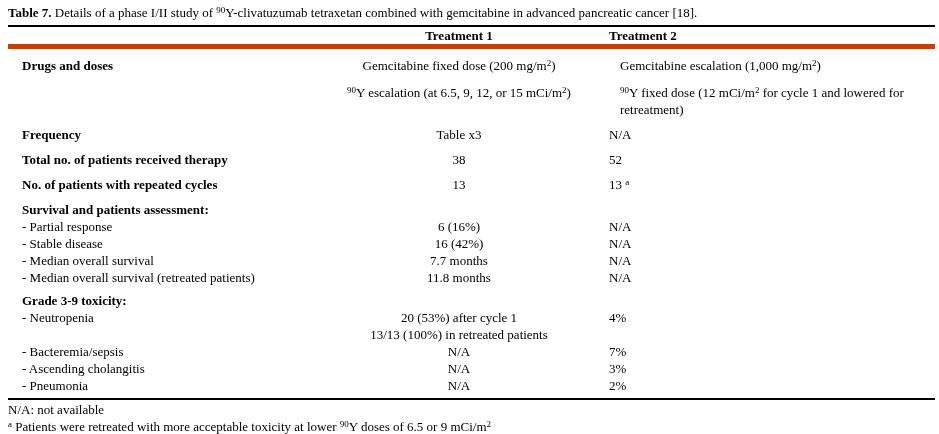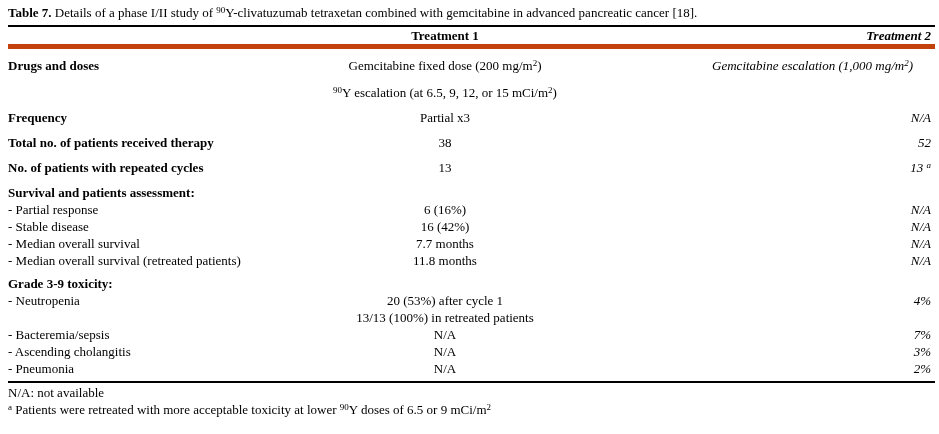--- a/index.html
+++ b/index.html
@@ -9,23 +9,23 @@
     font-family:"Liberation Serif", serif;
     font-size:13px; color:#000;
   }
   .page { width:939px; height:374px; padding:4px 4px 0 8px; }
   .b { font-weight:bold; }
   sup { font-size:9px; line-height:0; vertical-align:4px; }
 
   .title { padding:1px 0 4px 0; border-bottom:2px solid #000; line-height:16px; }
 
   .thead { display:flex; padding:2px 0 1px 0; border-bottom:5px solid #c2410c; line-height:14px; }
-  .c1 { width:287px; flex:none; }
+  .c1 { width:287px; flex:none;margin-left:14px; }
   .c2 { width:300px; flex:none; text-align:center; }
-  .c3 { flex:1; text-align:right; padding-right:4px;font-style:italic; }
+  .c3 { flex:1; text-align:left; padding-right:4px; }
 
   .tbody { border-bottom:2px solid #000; padding:8px 0 4px 0; }
   .row { display:flex; line-height:17px; }
   .row.main { margin-bottom:8px; }
   .row.section { margin-top:6px; }
   .row.main .c1, .row.section .c1 { font-weight:bold; }
 
   .spaced .cell-line + .cell-line { margin-top:10px; }
   .spaced .c3 .cell-line { max-width:300px; margin-left:auto; margin-right:auto; }
 
@@ -48,26 +48,27 @@
 
   <div class="tbody" id="tbody">
       <div class="row main spaced">
         <div class="c1">Drugs and doses</div>
         <div class="c2">
           <div class="cell-line">Gemcitabine fixed dose (200 mg/m<sup>2</sup>)</div>
           <div class="cell-line"><sup>90</sup>Y escalation (at 6.5, 9, 12, or 15 mCi/m<sup>2</sup>)</div>
         </div>
         <div class="c3">
           <div class="cell-line">Gemcitabine escalation (1,000 mg/m<sup>2</sup>)</div>
+          <div class="cell-line"><sup>90</sup>Y fixed dose (12 mCi/m<sup>2</sup> for cycle 1 and lowered for retreatment)</div>
         </div>
       </div>
       <div class="row main">
         <div class="c1">Frequency</div>
         <div class="c2">
-          <div class="cell-line">Partial x3</div>
+          <div class="cell-line">Table x3</div>
         </div>
         <div class="c3">
           <div class="cell-line">N/A</div>
         </div>
       </div>
       <div class="row main">
         <div class="c1">Total no. of patients received therapy</div>
         <div class="c2">
           <div class="cell-line">38</div>
         </div>

